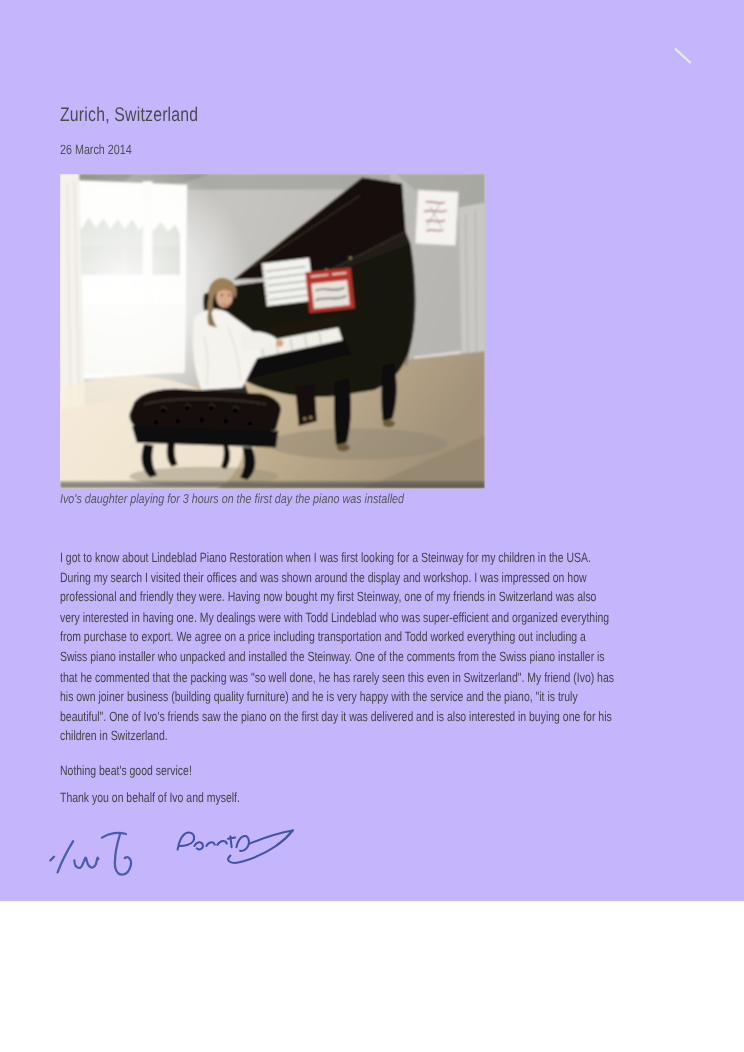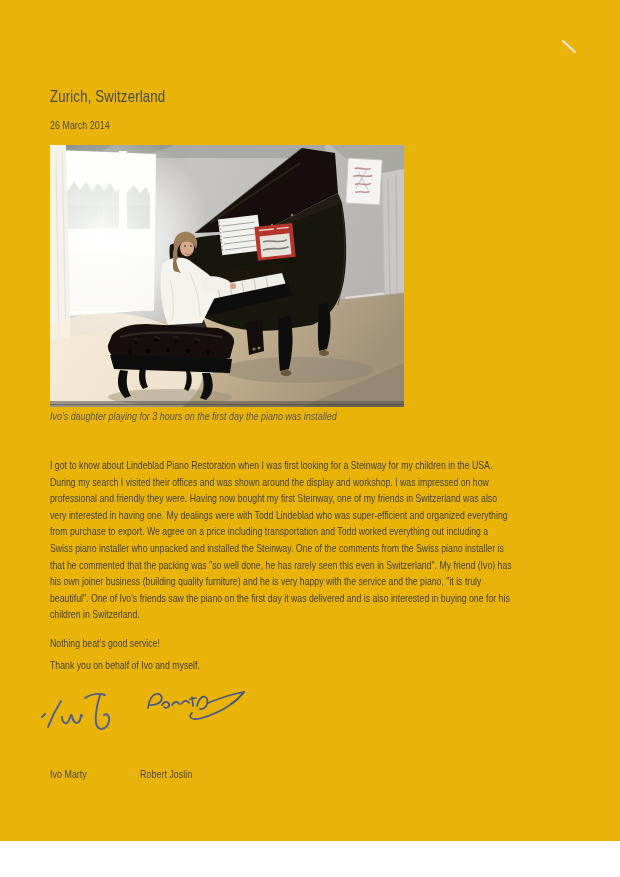--- a/index.html
+++ b/index.html
@@ -1,17 +1,17 @@
 <!DOCTYPE html>
 <html><head>
 <meta charset="utf-8">
 <style>
   html,body { margin:0; padding:0; background:#ffffff; }
   .page {
-    position:relative; width:620px; height:841px; background:#eab308;
+    position:relative; width:620px; height:751px; background:#c4b5fd;
     font-family:"Liberation Sans","DejaVu Sans",sans-serif; color:#474747;
     overflow:hidden;
     text-decoration:underline;
   }
   .heading {
     position:absolute; left:50px; top:87px; font-size:16.5px; color:#4b4b4b;
     white-space:nowrap; transform:scaleX(0.80); transform-origin:0 0; letter-spacing:0.2px;
   }
   .date {
     position:absolute; left:50px; top:119px; font-size:11.2px; color:#4e4e4e;

